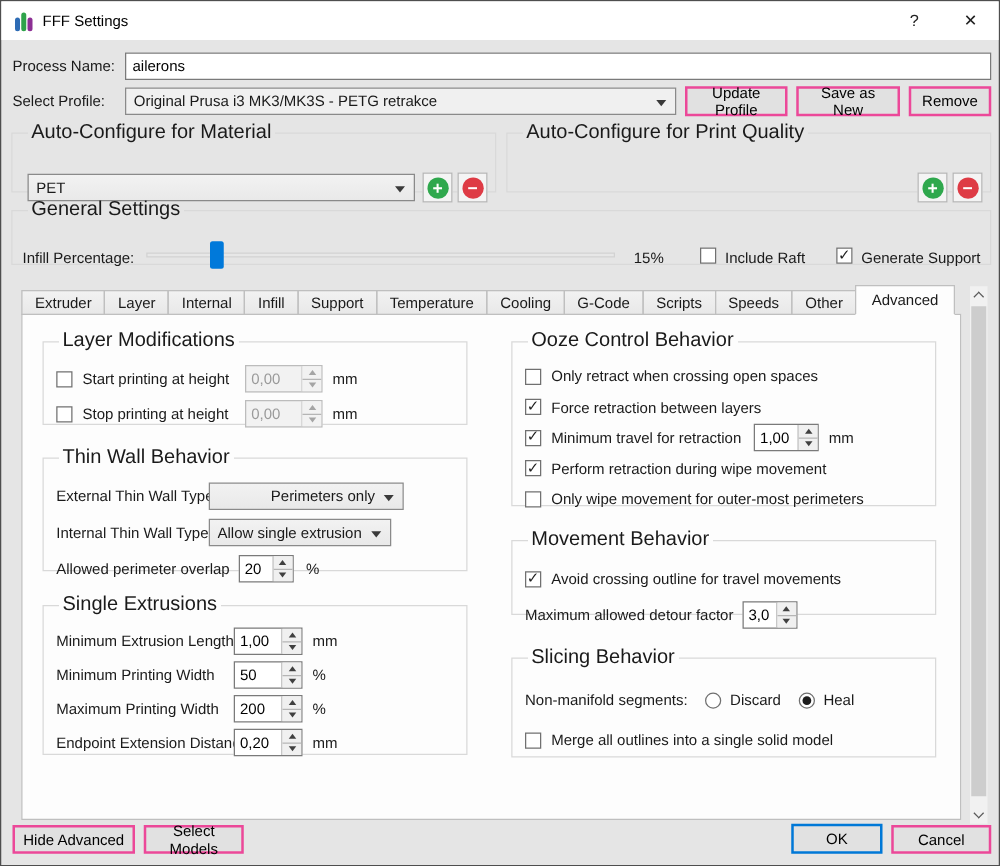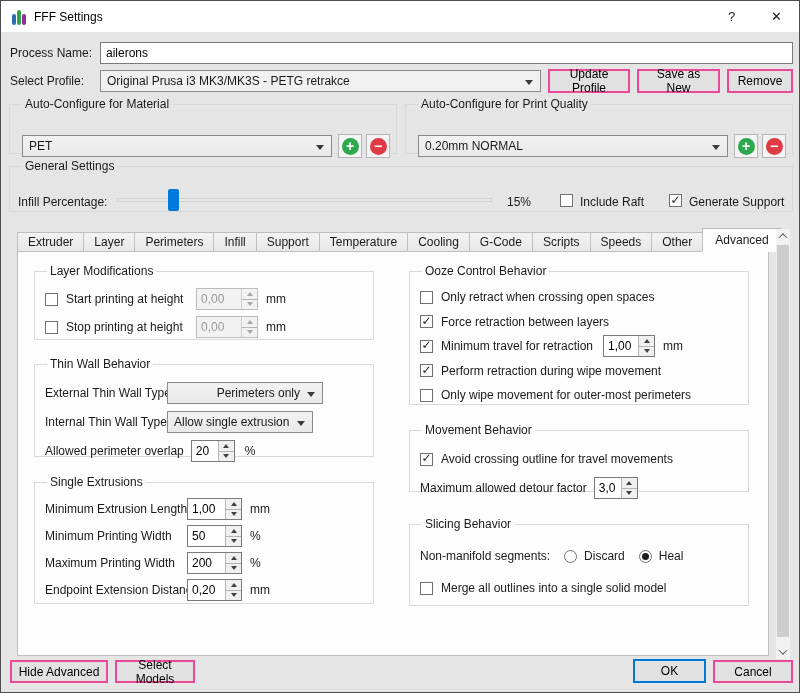--- a/index.html
+++ b/index.html
@@ -82,21 +82,21 @@
   .spin.disabled .spin-val { color:#9a9a9a; }
   .spin.disabled .spin-btns { border-left-color:#cfcfcf; }
   .spin.disabled .spin-btn { background:#f2f2f2; }
   .spin.disabled .tri-up { border-bottom-color:#a5a5a5; }
   .spin.disabled .tri-down { border-top-color:#a5a5a5; }
   .w52 { width:52px; } .w55 { width:55px; } .w44 { width:44px; } .w62 { width:62px; }
   
   fieldset {
     position:absolute; margin:0; border:1px solid #d9d9d9; padding:4px 10px 8px 10px;
   }
-  legend { padding:0 3px; margin-left:2px; font-size:12px; color:#1a1a1a; }
+  legend { padding:0 3px; margin-left:2px; font-size:16px; color:#1a1a1a; }
   .frow { display:flex; align-items:center; }
   
   .row-process-label { position:absolute; left:9px; top:45px; }
   .row-process-input { position:absolute; left:99px; top:41px; width:693px; }
   .row-profile-label { position:absolute; left:9px; top:73px; }
   .row-profile-combo { position:absolute; left:99px; top:69px; width:441px; background:#f0f0f0; }
   .btn-update { position:absolute; left:547px; top:68px; width:82px; height:24px; }
   .btn-saveas { position:absolute; left:636px; top:68px; width:83px; height:24px; }
   .btn-remove { position:absolute; left:726px; top:68px; width:66px; height:24px; }
   .grp-material { left:8px; top:96px; width:388px; height:57px; }
@@ -217,24 +217,20 @@
     <span class="icon-btn add">
         <span class="circle green">+</span>
       </span>
     <span class="icon-btn rem">
         <span class="circle red">−</span>
       </span>
   </fieldset>
 
   <fieldset class="grp-auto grp-quality">
     <legend>Auto-Configure for Print Quality</legend>
-    <div class="combo">
-      <span class="combo-text">0.20mm NORMAL</span>
-      <span class="combo-arrow"></span>
-    </div>
     <span class="icon-btn add">
         <span class="circle green">+</span>
       </span>
     <span class="icon-btn rem">
         <span class="circle red">−</span>
       </span>
   </fieldset>
 
   <fieldset class="grp-general">
     <legend>General Settings</legend>
@@ -248,21 +244,21 @@
     <span class="lbl cb-raft-label">Include Raft</span>
     <span class="cb cb-support">
         <span class="checkmark">✓</span>
       </span>
     <span class="lbl cb-support-label">Generate Support</span>
   </fieldset>
 
   <div class="tabbar">
     <span class="tab">Extruder</span>
     <span class="tab">Layer</span>
-    <span class="tab">Perimeters</span>
+    <span class="tab">Internal</span>
     <span class="tab">Infill</span>
     <span class="tab">Support</span>
     <span class="tab">Temperature</span>
     <span class="tab">Cooling</span>
     <span class="tab">G-Code</span>
     <span class="tab">Scripts</span>
     <span class="tab">Speeds</span>
     <span class="tab">Other</span>
     <span class="tab active">Advanced</span>
   </div>

